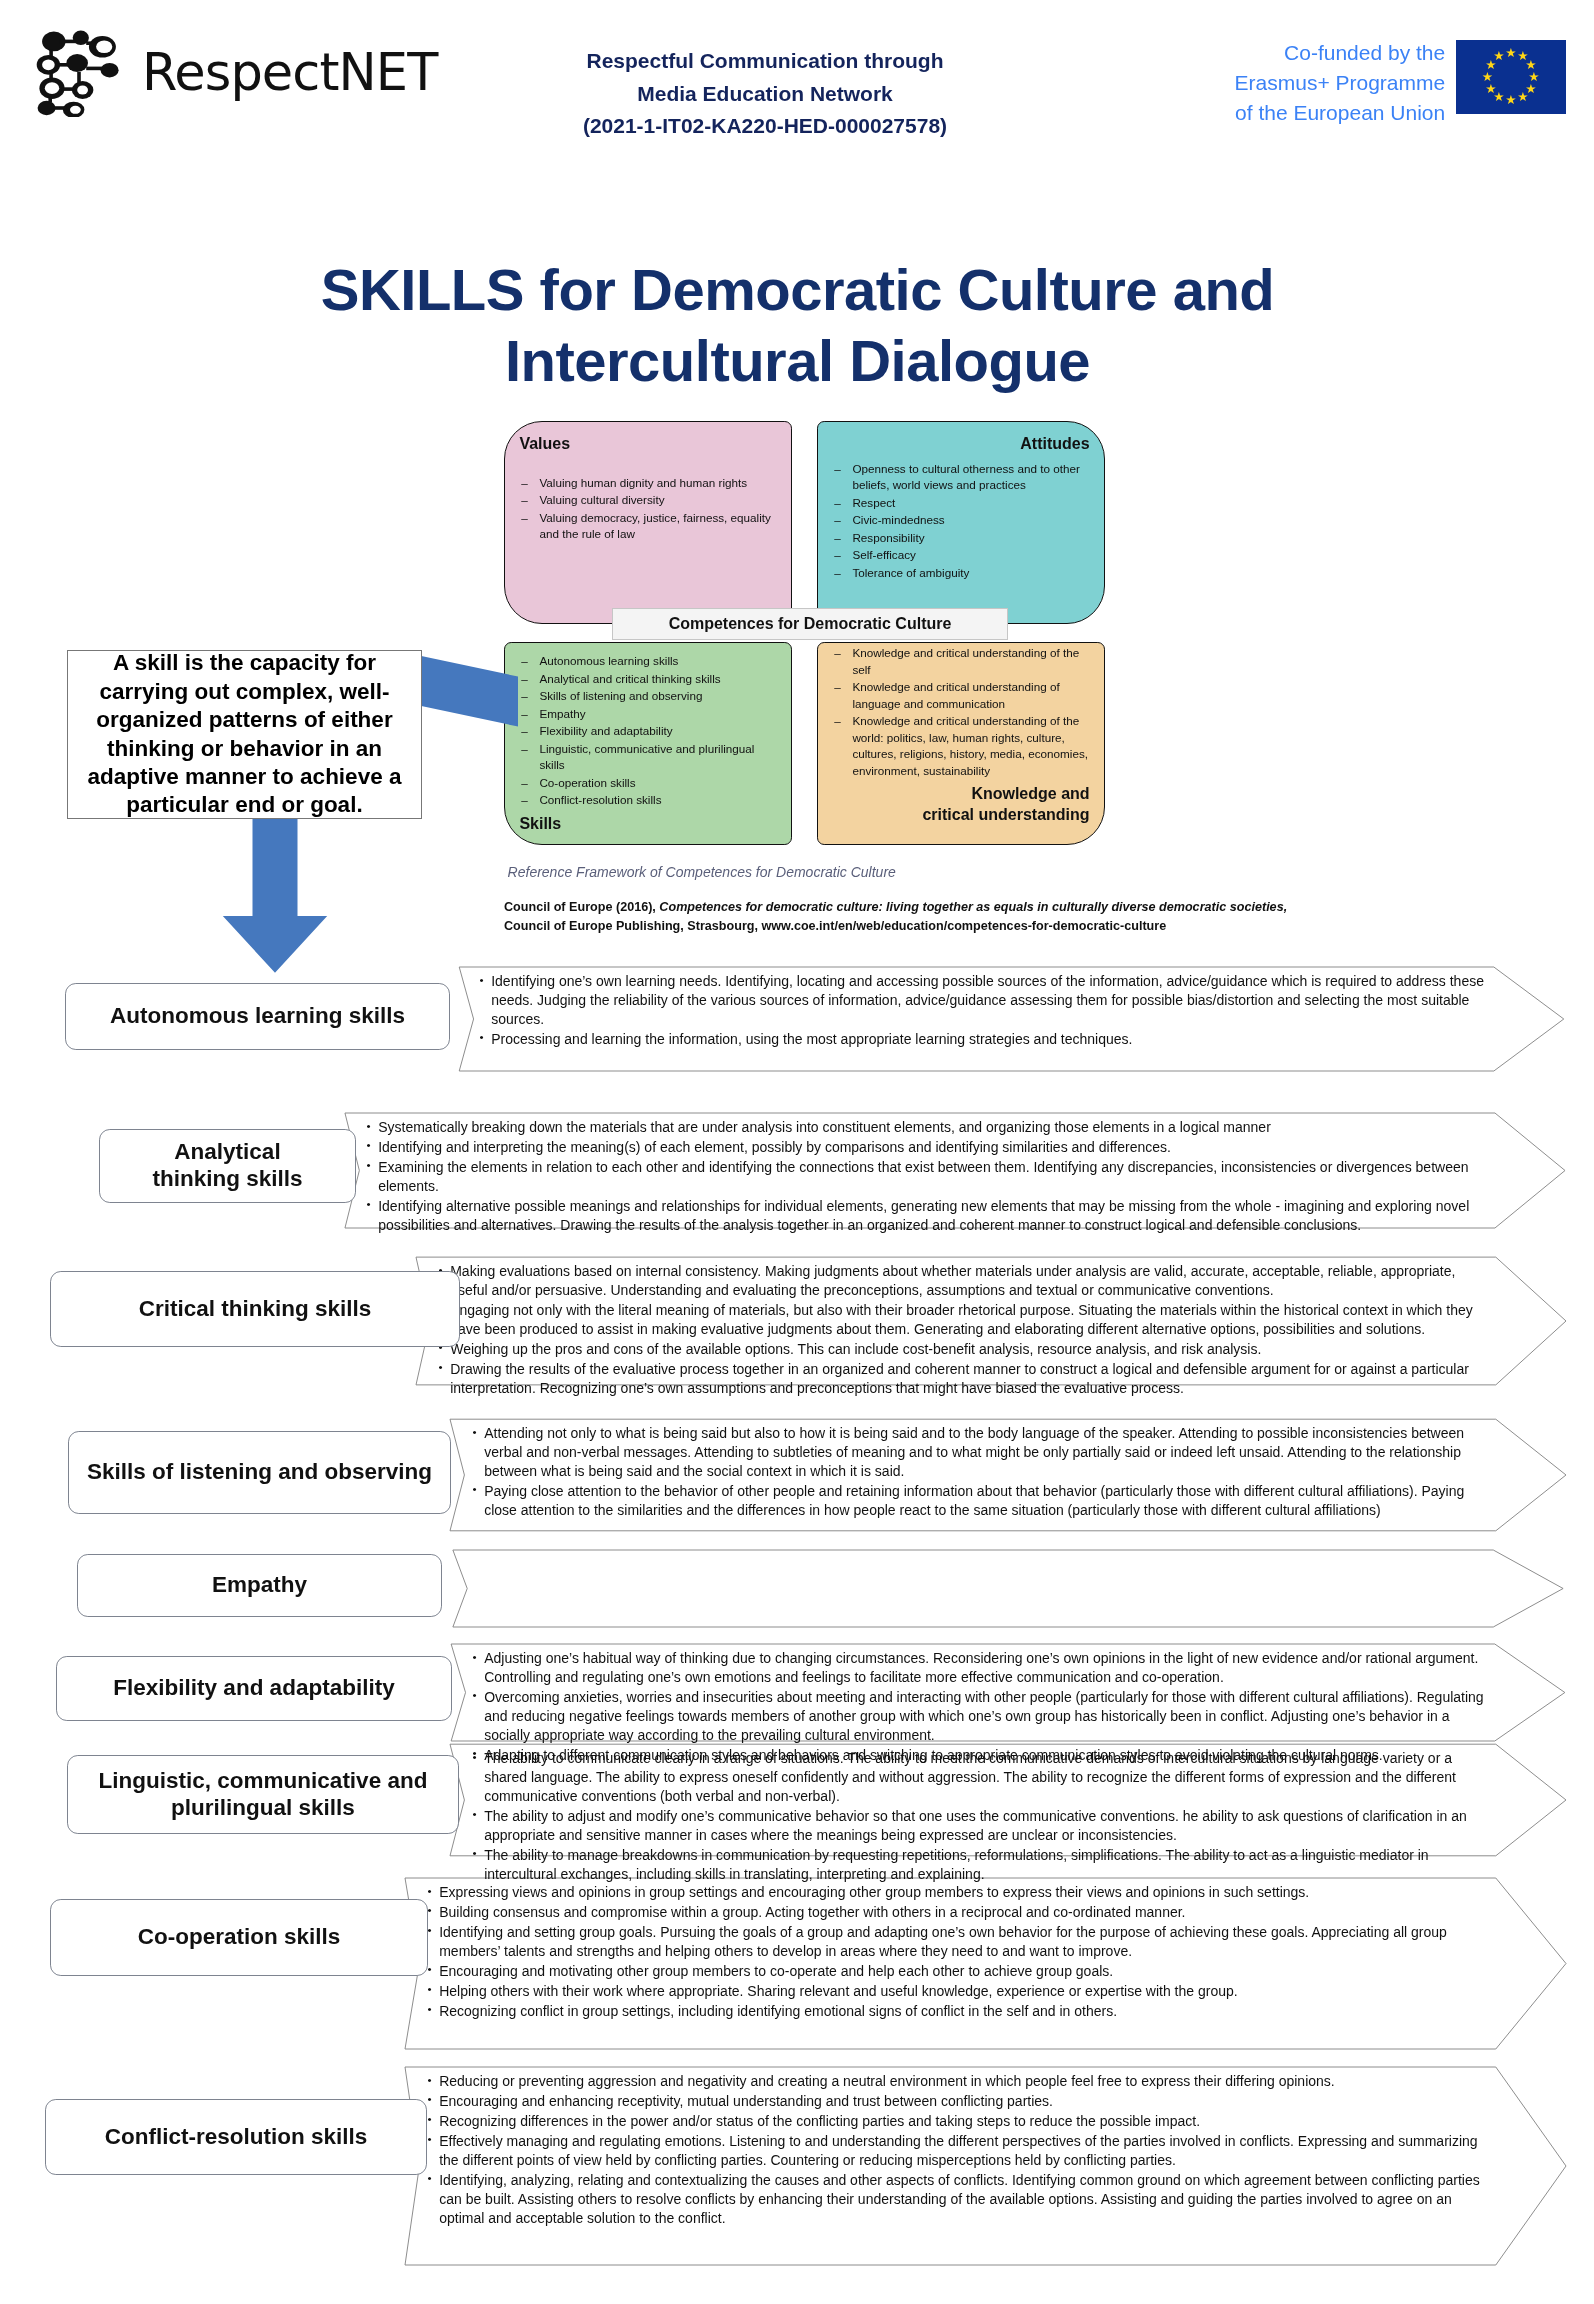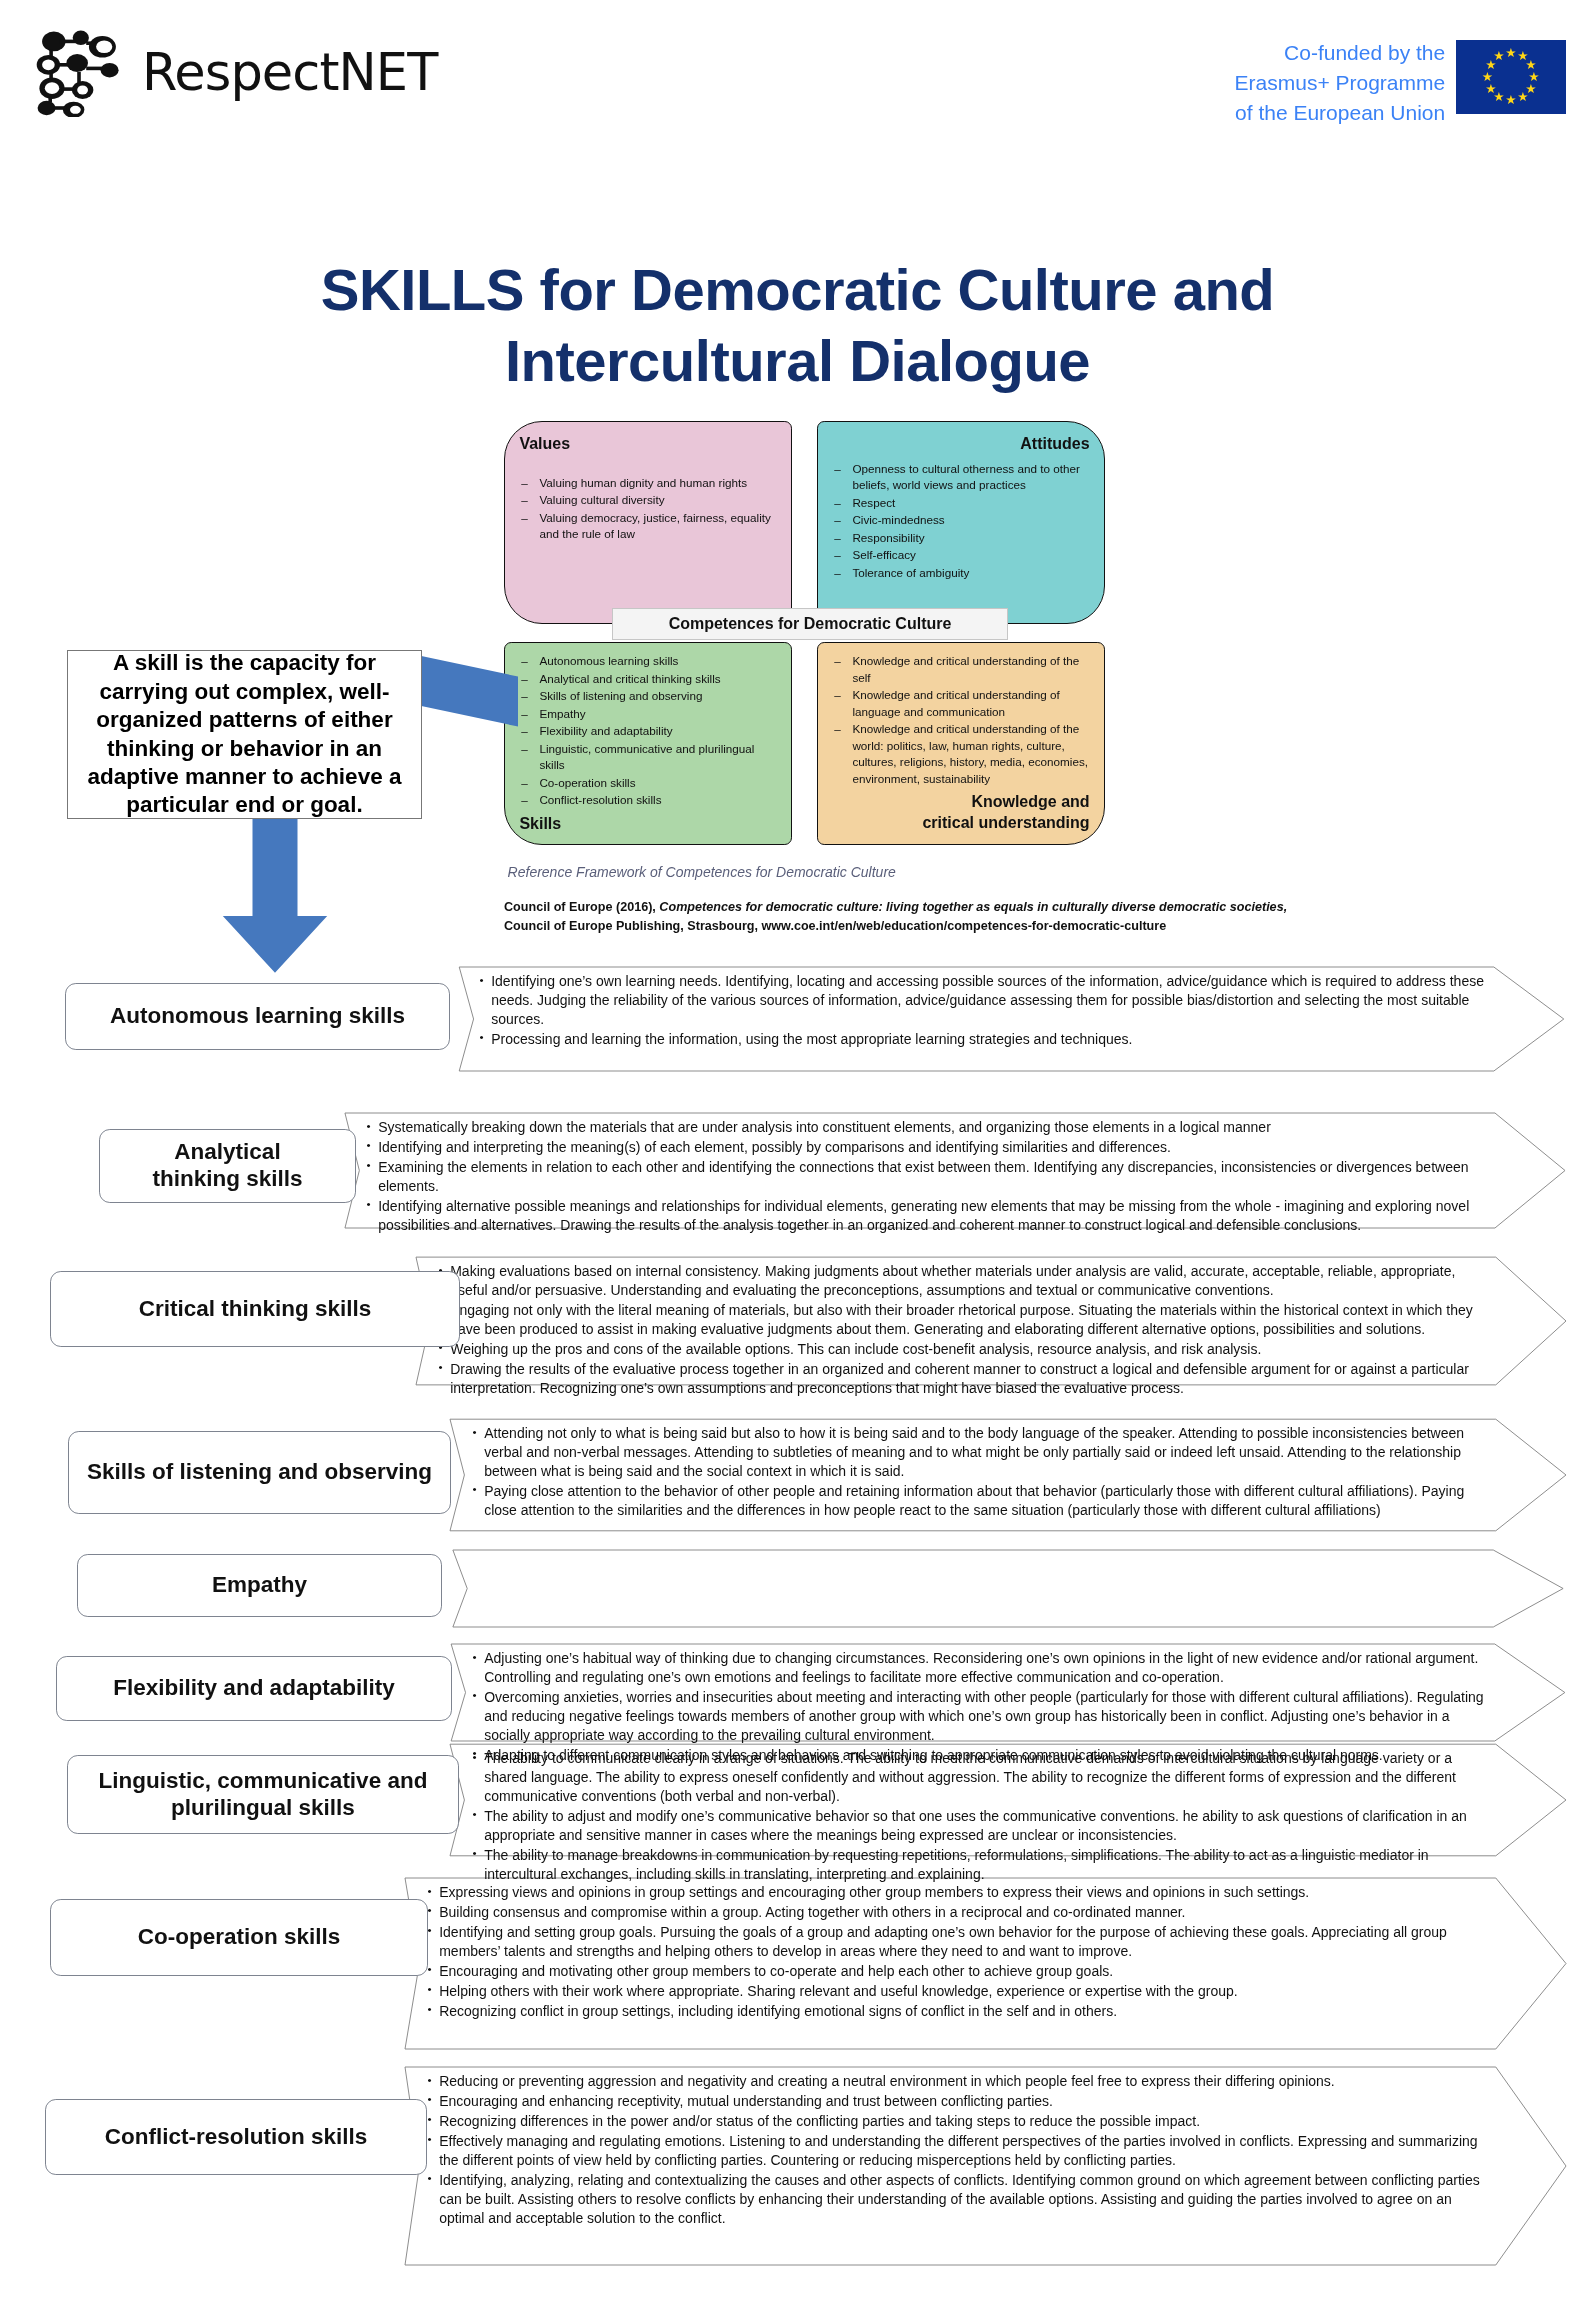--- a/index.html
+++ b/index.html
@@ -105,21 +105,21 @@
     left: 0; top: 221px;
     background: #add7a8;
     border-radius: 7.2px 7.2px 7.2px 38px;
     padding-top: 10px;
   }
   .quad-skills .quad-heading { margin-top: 6.3px; }
   .quad-kcu {
     left: 313px; top: 221px;
     background: #f3d3a0;
     border-radius: 7.2px 7.2px 38px 7.2px;
-    padding-top: 10px;
+    padding-top: 2px;
   }
   .quad-kcu .quad-heading {
     text-align: right; line-height: 1.3; margin-top: 4.5px;
   }
   .cdc-center-label {
     position: absolute; left: 108px; top: 187px;
     width: 396px; height: 32px;
     background: #f4f4f4;
     border: 0.9px solid #c6c6c6;
     display: flex; align-items: center; justify-content: center;
@@ -228,20 +228,25 @@
       <rect x="31" y="67" width="12" height="4" fill="#111"></rect>
       <rect x="22" y="88" width="14" height="4" fill="#111"></rect>
       <rect x="17" y="25" width="4" height="8" fill="#111"></rect>
       <rect x="17" y="52" width="4" height="8" fill="#111"></rect>
       <rect x="48" y="50" width="4" height="12" fill="#111"></rect>
       <rect x="16" y="78" width="4" height="6" fill="#111"></rect>
     </svg>
     <span class="logo-text">RespectNET</span>
   </div>
 
+  <div class="project-title">
+    <div>Respectful Communication through</div>
+    <div>Media Education Network</div>
+    <div>(2021-1-IT02-KA220-HED-000027578)</div>
+  </div>
 
   <div class="eu-block">
     <div class="eu-caption">
       <div>Co-funded by the</div>
       <div>Erasmus+ Programme</div>
       <div>of the European Union</div>
     </div>
     <div class="eu-flag" id="eu-flag">
         <span class="eu-star" style="left: 55px; top: 13.5px;">★</span>
         <span class="eu-star" style="left: 67px; top: 16.6px;">★</span>

